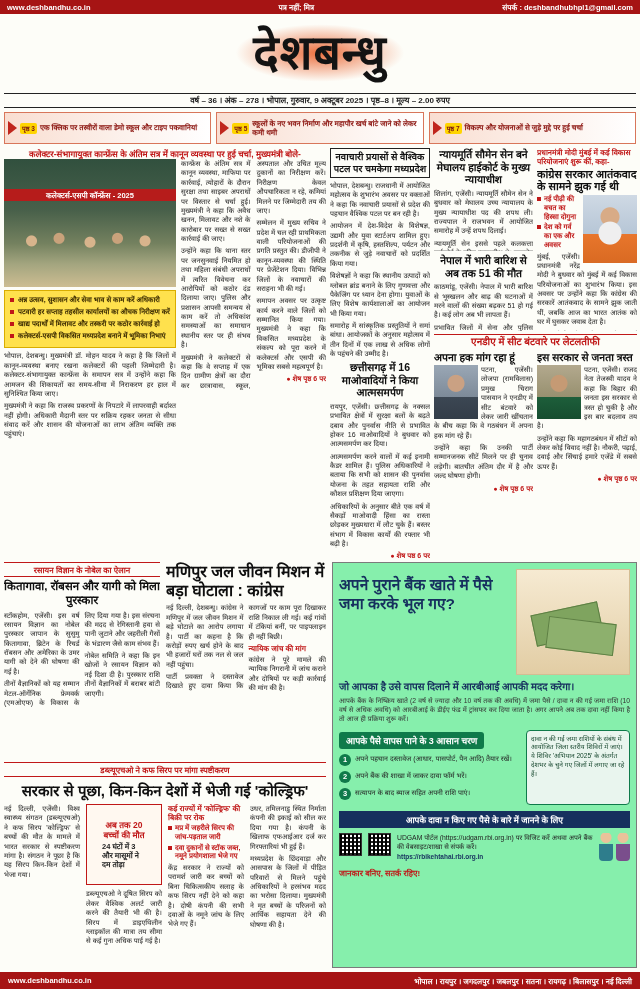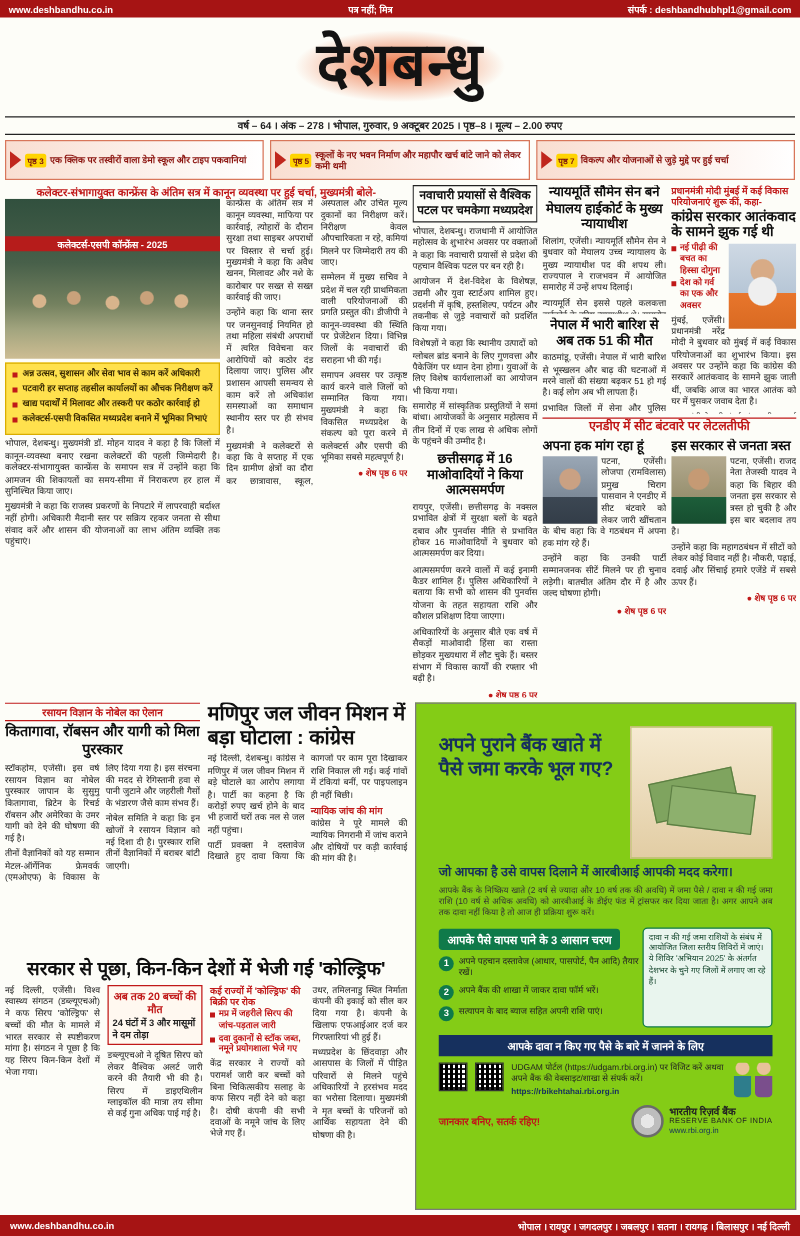--- a/index.html
+++ b/index.html
@@ -96,28 +96,28 @@
   .nobel-body{column-count:2;column-gap:5px;height:142px;overflow:hidden;}
   .manipur{left:166px;top:562px;width:160px;height:196px;}
   .man-headline{font-size:16px;font-weight:bold;text-align:left;line-height:1.2;margin-bottom:3px;color:#0f0f0f;}
   .man-body{column-count:2;column-gap:5px;height:162px;overflow:hidden;}
   .red-sub{color:#c01818;font-weight:bold;font-size:7.5px;margin:2px 0;line-height:1.2;}
 
   
   .who{left:4px;top:762px;width:322px;height:206px;}
   .who-headline{font-size:15px;font-weight:bold;text-align:center;margin:2px 0 4px;color:#0f0f0f;}
   .who-body{column-count:4;column-gap:6px;height:166px;overflow:hidden;}
-  .who-box{border:1px solid #c01818;padding:3px;margin:0 0 4px;background:#fff8f0;break-inside:avoid;}
+  .who-box{border:1px solid #c01818;padding:15px;margin:0 0 4px;background:#fff8f0;break-inside:avoid;}
   .who-box-title{color:#c01818;font-weight:bold;font-size:8.5px;text-align:center;line-height:1.2;}
   .who-box-sub{font-weight:bold;font-size:7.5px;color:#222;margin-top:2px;line-height:1.2;}
   .who-bullets li{font-size:7px;font-weight:bold;color:#c01818;margin:0 0 2px;position:relative;padding-left:7px;line-height:1.25;}
   .who-bullets li::before{content:"";position:absolute;left:0;top:2px;width:4px;height:4px;background:#c01818;}
 
   
-  .ad{left:332px;top:562px;width:305px;height:406px;border:1px solid #7b7b7b;background:#84cc16;padding:18px;}
+  .ad{left:332px;top:562px;width:305px;height:406px;border:1px solid #7b7b7b;background:#86efac;padding:6px;}
   .ad-top{display:flex;gap:5px;}
   .ad-headline{flex:1;font-size:15.5px;font-weight:bold;color:#16305e;line-height:1.25;padding-top:6px;}
   .ad-money{width:112px;height:104px;flex:none;position:relative;background:linear-gradient(180deg,#f6ead2,#e2cda4);border:1px solid #d3bd93;}
   .note1{position:absolute;left:16px;top:38px;width:66px;height:30px;background:#7fa45f;border:1px solid #5d7f43;transform:rotate(-12deg);}
   .note2{position:absolute;left:30px;top:50px;width:66px;height:30px;background:#8db06d;border:1px solid #5d7f43;transform:rotate(7deg);}
   .ad-lead{font-size:10px;font-weight:bold;color:#16305e;margin:5px 0 3px;line-height:1.3;}
   .ad-note{font-size:6.8px;color:#333;line-height:1.35;text-align:justify;}
   .ad-steps-wrap{display:flex;gap:2px;margin-top:6px;}
   .ad-steps{flex:1;}
   .ad-steps-title{display:inline-block;background:#0f7a4a;color:#fff;font-weight:bold;font-size:9px;padding:2px 7px;border-radius:3px;margin-bottom:5px;}
@@ -154,21 +154,21 @@
   <div class="abs topbar">
     <span>www.deshbandhu.co.in</span>
     <span>पत्र नहीं; मित्र</span>
     <span>संपर्क : deshbandhubhpl1@gmail.com</span>
   </div>
 
   <div class="abs masthead">
     <div class="emblem"></div>
     <div class="mast-title">देशबन्धु</div>
   </div>
-  <div class="abs dateline">वर्ष – 64 । अंक – 278 ।  भोपाल, गुरुवार, 9 अक्टूबर 2025 । पृष्ठ–8 । मूल्य – 2.00 रुपए</div>
+  <div class="abs dateline">वर्ष – 36 । अंक – 278 ।  भोपाल, गुरुवार, 9 अक्टूबर 2025 । पृष्ठ–8 । मूल्य – 2.00 रुपए</div>
 
   <div class="abs teasers">
     <div class="teaser">
       <span class="t-arrow"></span>
       <span class="t-tag">पृष्ठ 3</span>
       <span class="t-text">एक क्लिक पर तस्वीरों वाला डेमो स्कूल और टाइप पकवानियां</span>
     </div>
     <div class="teaser">
       <span class="t-arrow"></span>
       <span class="t-tag">पृष्ठ 5</span>
@@ -321,28 +321,20 @@
         <div>UDGAM पोर्टल (https://udgam.rbi.org.in) पर विजिट करें अथवा अपने बैंक की वेबसाइट/शाखा से संपर्क करें।</div>
         <div class="ad-links">https://rbikehtahai.rbi.org.in</div>
       </div>
       <div class="mascots">
         <div class="mascot"></div>
         <div class="mascot alt"></div>
       </div>
     </div>
     <div class="ad-bottom">
       <div class="ad-tagline">जानकार बनिए, सतर्क रहिए!</div>
-      <div class="rbi">
-        <div class="rbi-logo"></div>
-        <div>
-          <div class="rbi-hi">भारतीय रिज़र्व बैंक</div>
-          <div class="rbi-en">RESERVE BANK OF INDIA</div>
-          <div class="rbi-url">www.rbi.org.in</div>
-        </div>
-      </div>
     </div>
   </div>
 
   <div class="abs nobel">
     <div class="kicker-bar">रसायन विज्ञान के नोबेल का ऐलान</div>
     <div class="nobel-headline">कितागावा, रॉबसन और यागी को मिला पुरस्कार</div>
     <div class="nobel-body bodytxt">
       <p>स्टॉकहोम, एजेंसी। इस वर्ष रसायन विज्ञान का नोबेल पुरस्कार जापान के सुसुमु कितागावा, ब्रिटेन के रिचर्ड रॉबसन और अमेरिका के उमर यागी को देने की घोषणा की गई है।</p>
       <p>तीनों वैज्ञानिकों को यह सम्मान मेटल-ऑर्गेनिक फ्रेमवर्क (एमओएफ) के विकास के लिए दिया गया है। इस संरचना की मदद से रेगिस्तानी हवा से पानी जुटाने और जहरीली गैसों के भंडारण जैसे काम संभव हैं।</p>
       <p>नोबेल समिति ने कहा कि इन खोजों ने रसायन विज्ञान को नई दिशा दी है। पुरस्कार राशि तीनों वैज्ञानिकों में बराबर बांटी जाएगी।</p>
@@ -353,20 +345,21 @@
     <div class="man-headline">मणिपुर जल जीवन मिशन में बड़ा घोटाला : कांग्रेस</div>
     <div class="man-body bodytxt">
       <p>नई दिल्ली, देशबन्धु। कांग्रेस ने मणिपुर में जल जीवन मिशन में बड़े घोटाले का आरोप लगाया है। पार्टी का कहना है कि करोड़ों रुपए खर्च होने के बाद भी हजारों घरों तक नल से जल नहीं पहुंचा।</p>
       <p>पार्टी प्रवक्ता ने दस्तावेज दिखाते हुए दावा किया कि कागजों पर काम पूरा दिखाकर राशि निकाल ली गई। कई गांवों में टंकियां बनीं, पर पाइपलाइन ही नहीं बिछी।</p>
       <div class="red-sub">न्यायिक जांच की मांग</div>
       <p>कांग्रेस ने पूरे मामले की न्यायिक निगरानी में जांच कराने और दोषियों पर कड़ी कार्रवाई की मांग की है।</p>
     </div>
   </div>
 
   <div class="abs who">
+    <div class="kicker-bar">डब्ल्यूएचओ ने कफ सिरप पर मांगा स्पष्टीकरण</div>
     <div class="who-headline">सरकार से पूछा, किन-किन देशों में भेजी गई 'कोल्ड्रिफ'</div>
     <div class="who-body bodytxt">
       <p>नई दिल्ली, एजेंसी। विश्व स्वास्थ्य संगठन (डब्ल्यूएचओ) ने कफ सिरप 'कोल्ड्रिफ' से बच्चों की मौत के मामले में भारत सरकार से स्पष्टीकरण मांगा है। संगठन ने पूछा है कि यह सिरप किन-किन देशों में भेजा गया।</p>
       <div class="who-box">
         <div class="who-box-title">अब तक 20 बच्चों की मौत</div>
         <div class="who-box-sub">24 घंटों में 3 और मासूमों ने दम तोड़ा</div>
       </div>
       <p>डब्ल्यूएचओ ने दूषित सिरप को लेकर वैश्विक अलर्ट जारी करने की तैयारी भी की है। सिरप में डाइएथिलीन ग्लाइकॉल की मात्रा तय सीमा से कई गुना अधिक पाई गई है।</p>
       <div class="red-sub">कई राज्यों में 'कोल्ड्रिफ' की बिक्री पर रोक</div>
       <ul class="who-bullets">

